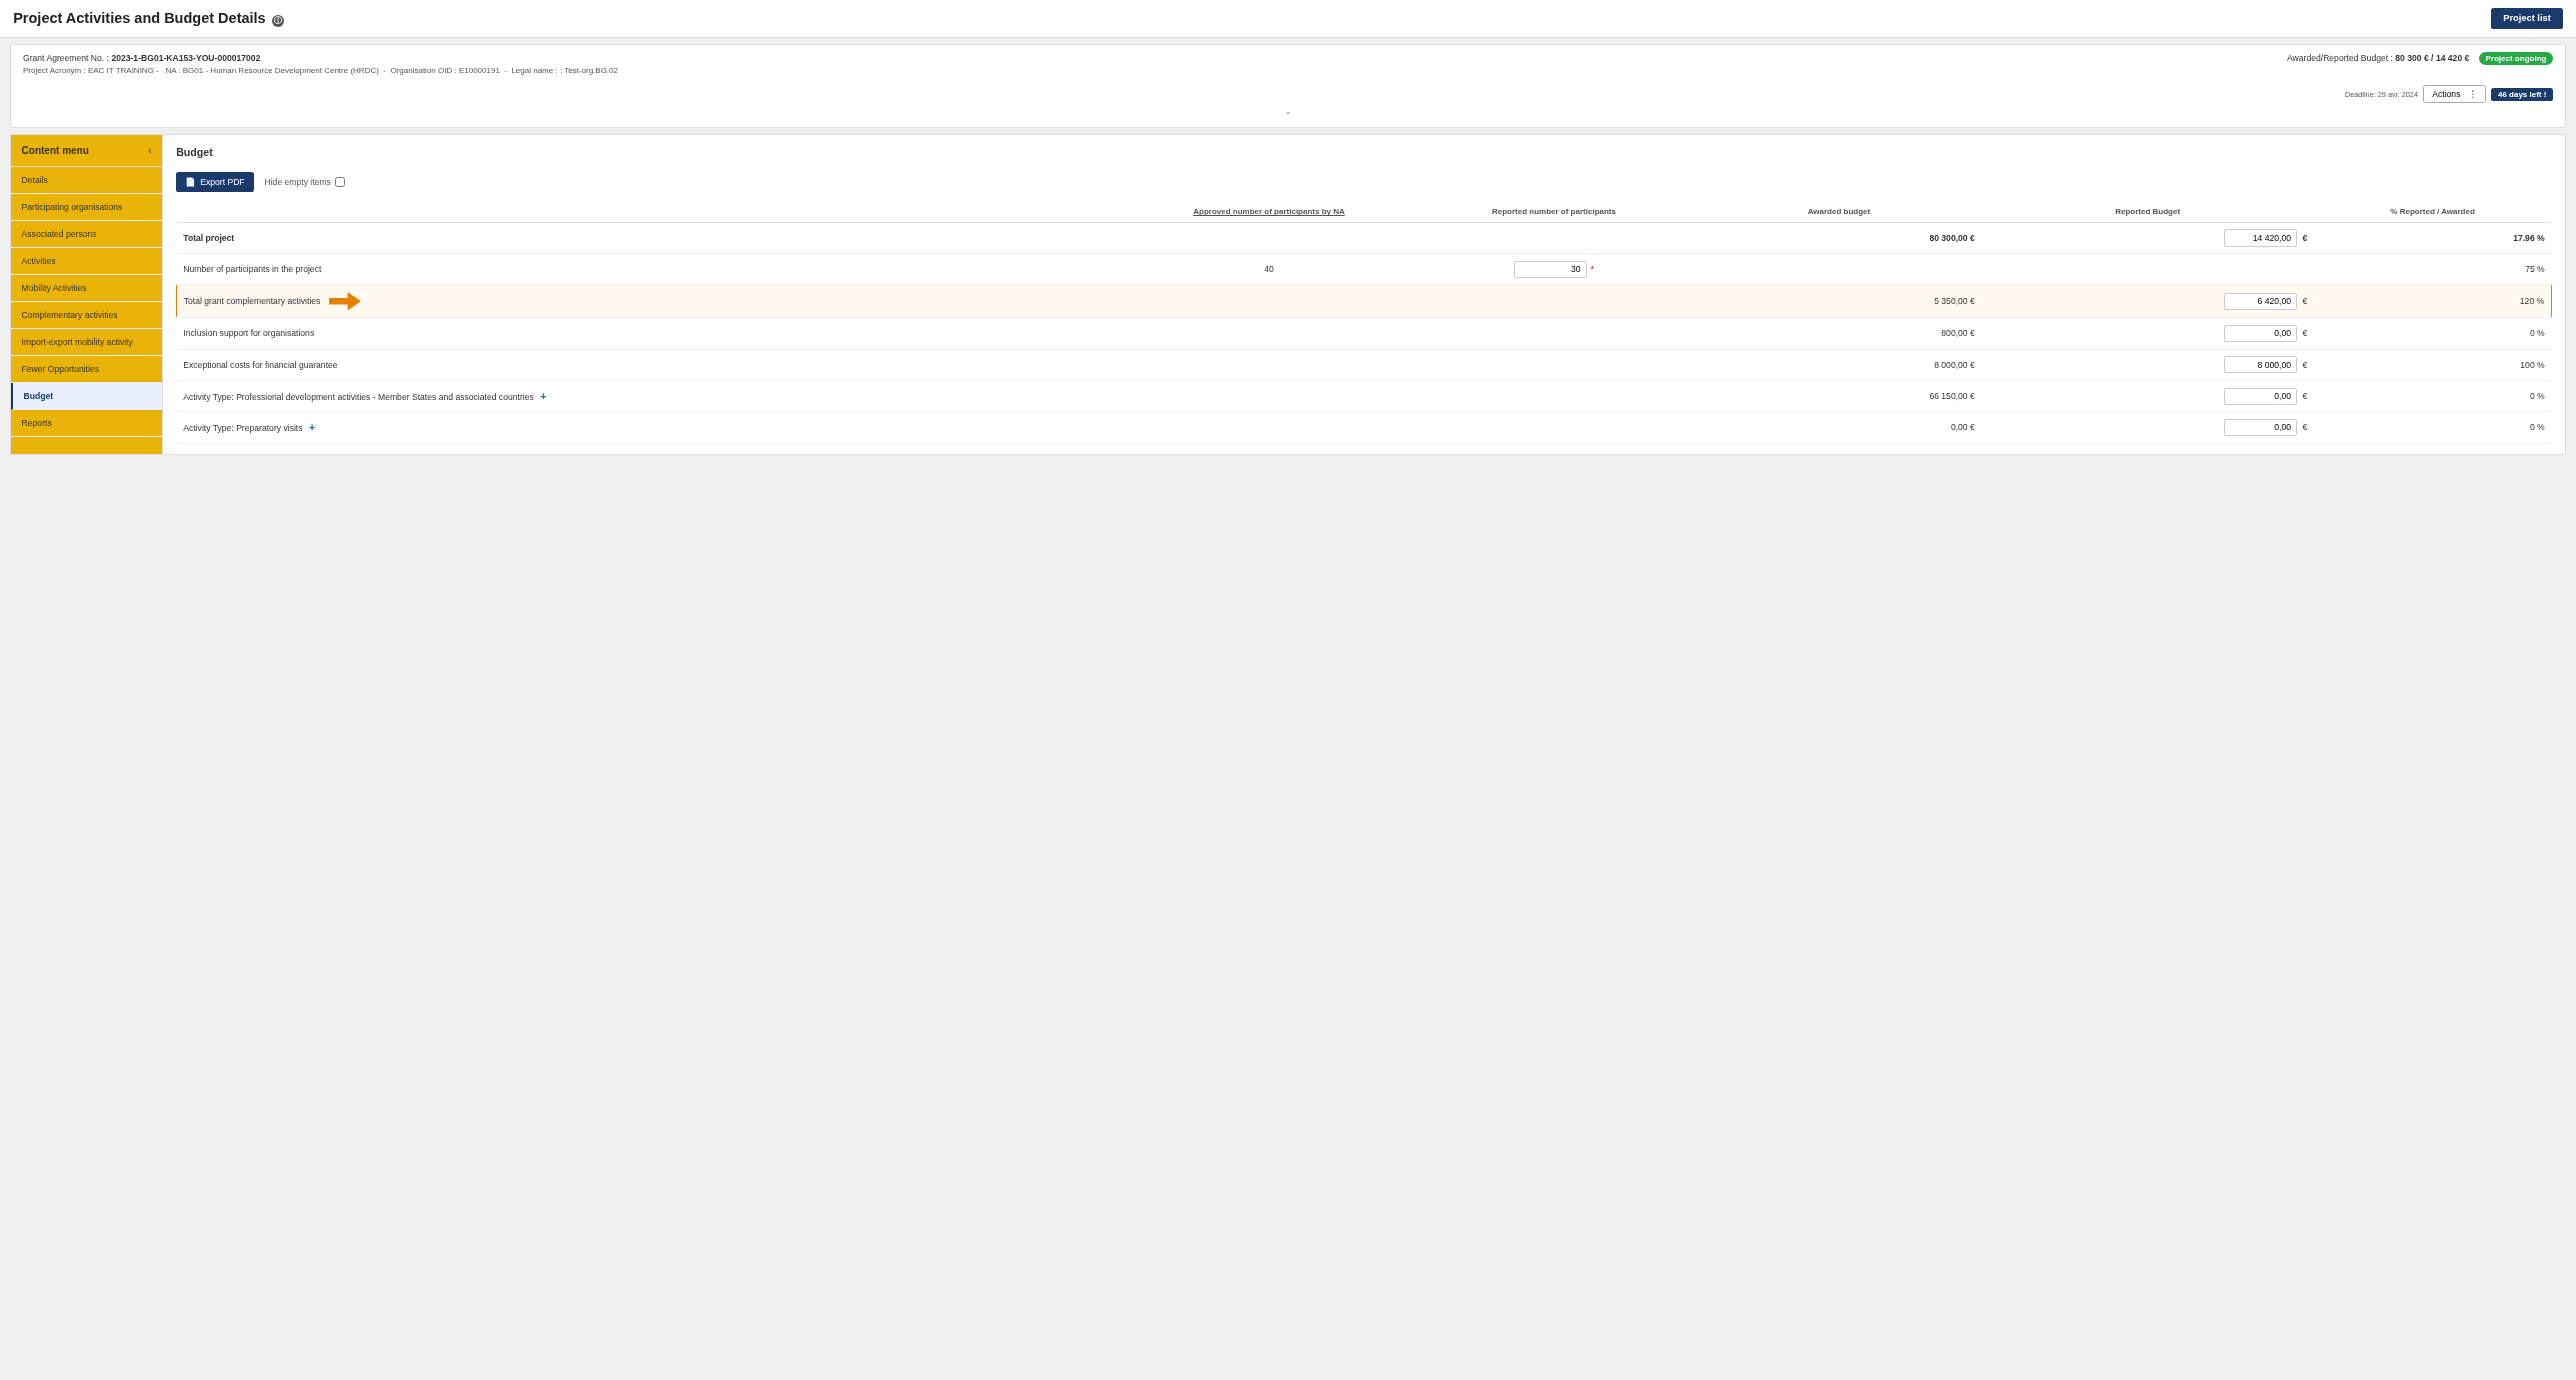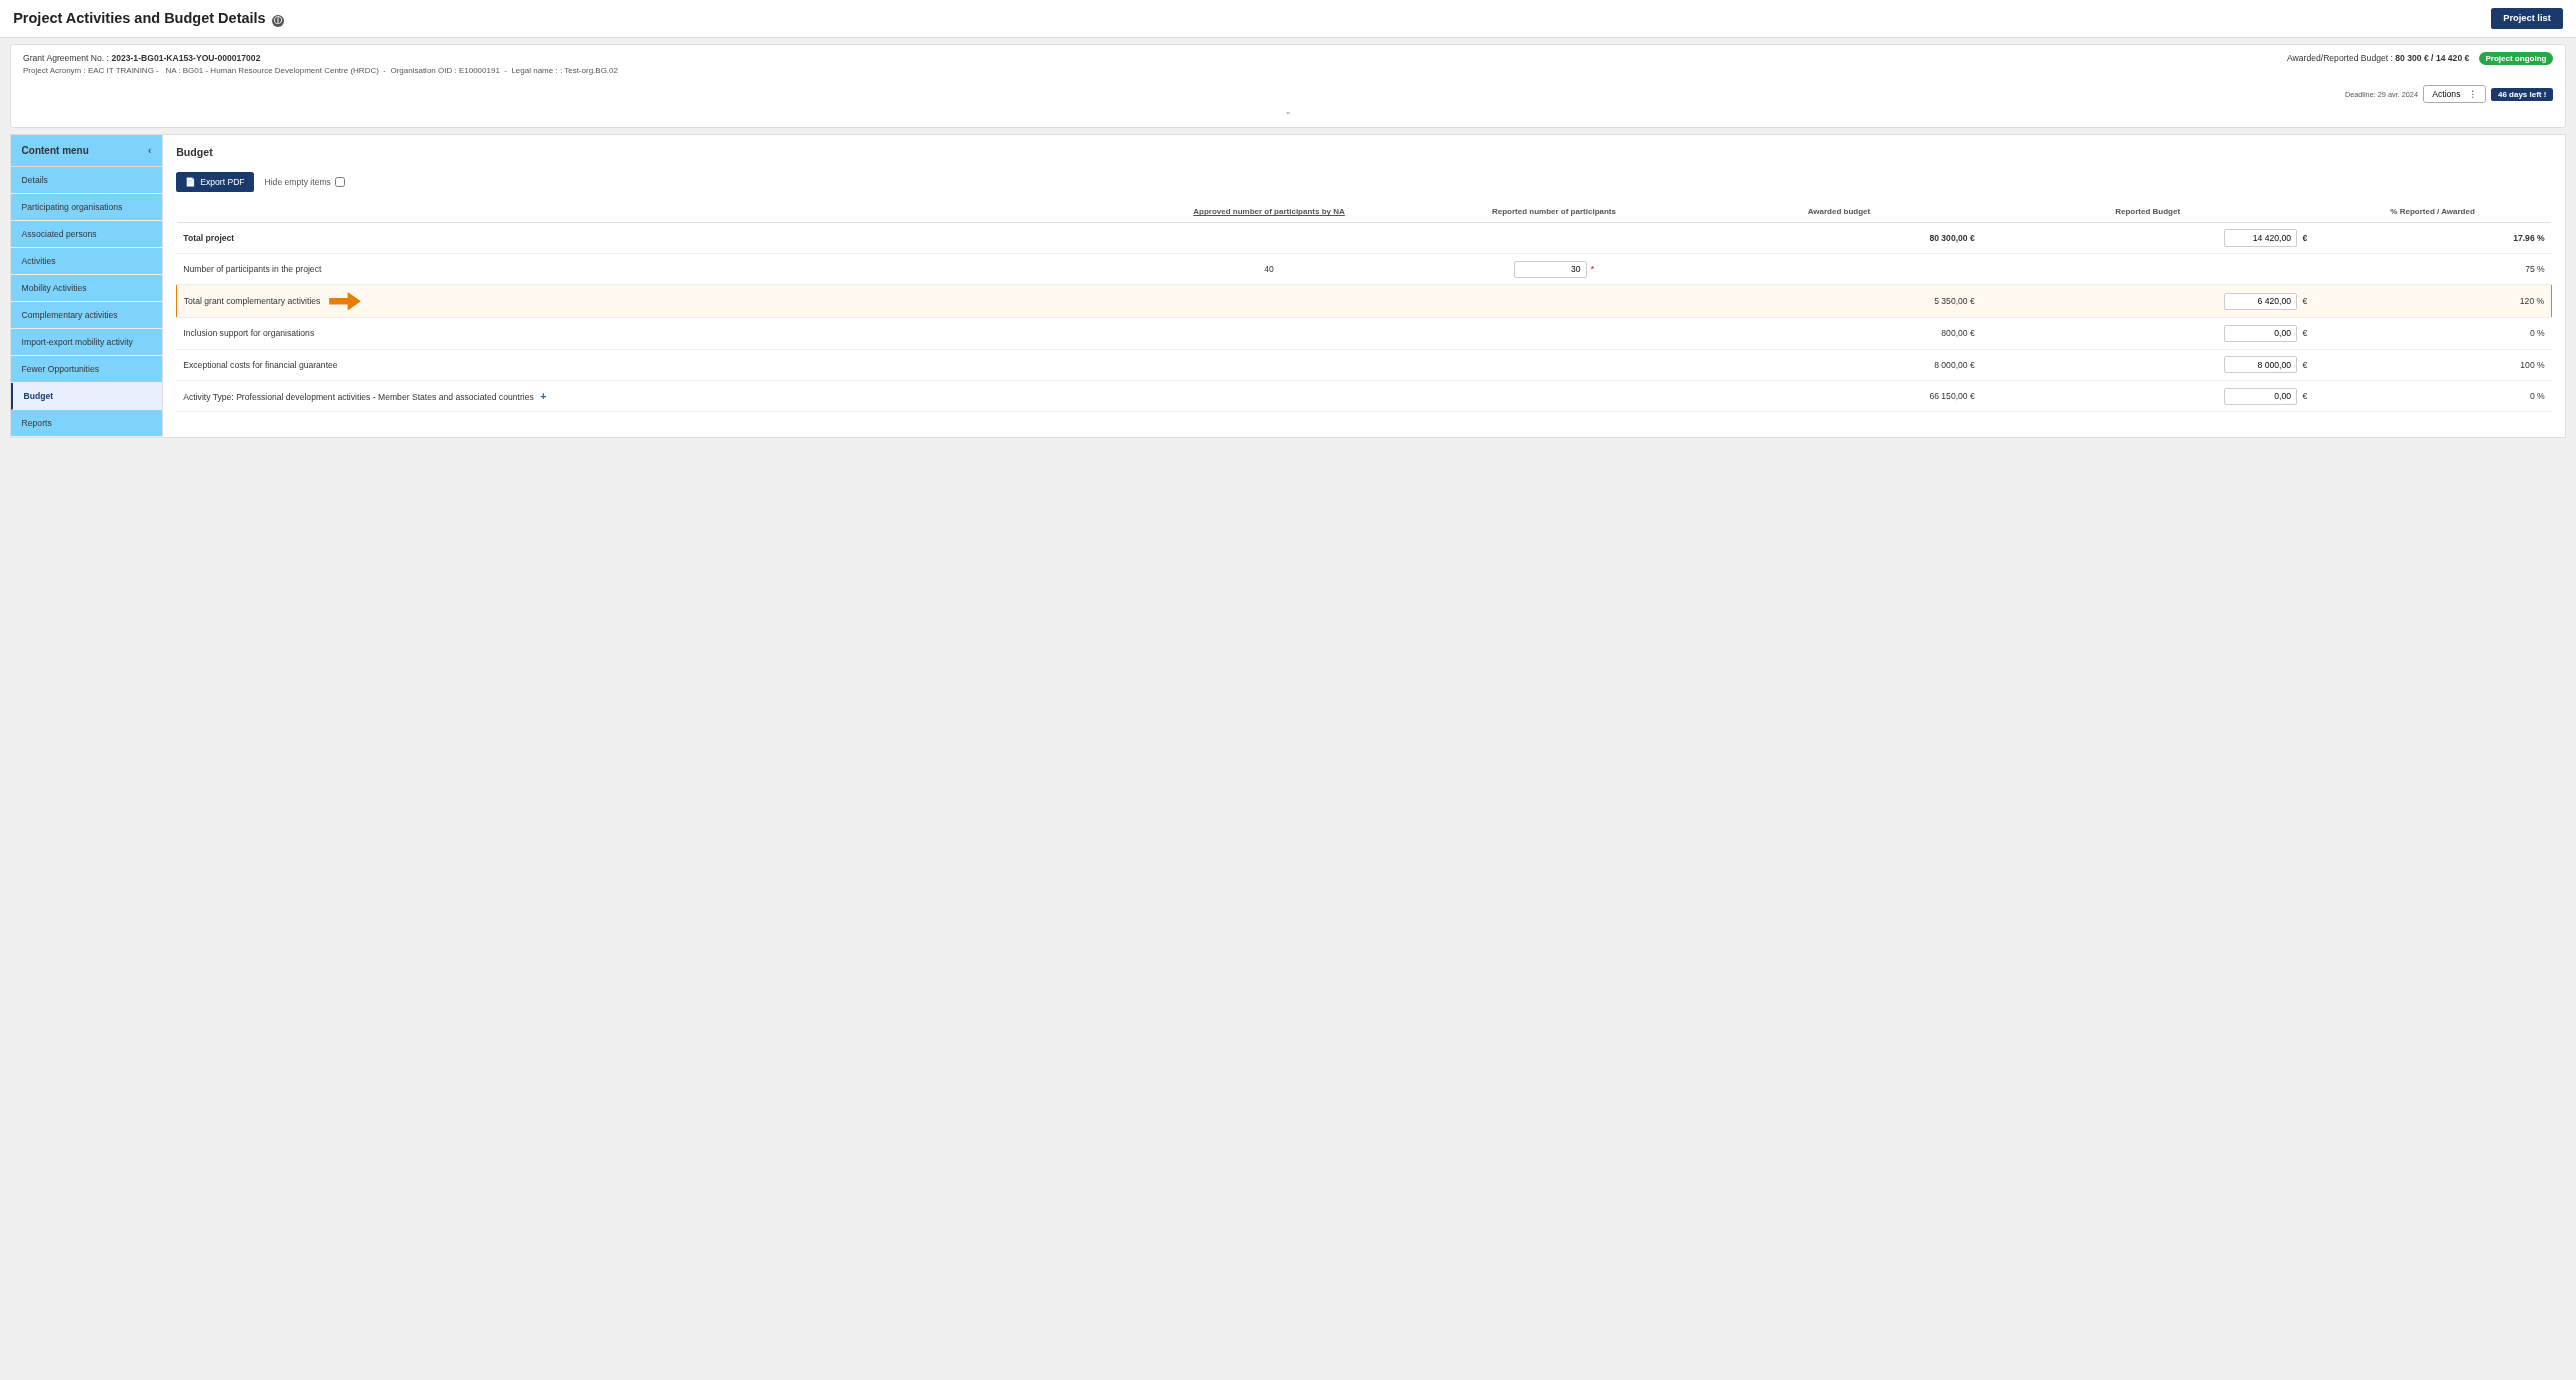--- a/index.html
+++ b/index.html
@@ -97,21 +97,21 @@
     .main-layout {
       display: flex;
       margin: 0 10px;
       gap: 0;
     }
 
     
     .sidebar {
       width: 152px;
       min-width: 152px;
-      background: #7dd3fc;
+      background: #eab308;
       border: 0.7px solid #ddd;
       border-right: none;
     }
     .sidebar-header {
       display: flex;
       justify-content: space-between;
       align-items: center;
       padding: 9.3px 10.6px;
       font-size: 10px;
       font-weight: bold;
@@ -463,17 +463,33 @@
           <td class="right">66 150,00 €</td>
           <td>
             <div class="reported-budget-cell">
               <input class="input-value" type="text" value="0,00" style="">
               <span class="euro-sign">€</span>
             </div>
           </td>
           <td class="right"><span>0</span> %</td>
         </tr>
 
+        <tr>
+          <td>
+            <span>Activity Type: Preparatory visits</span>
+            <span class="plus-btn">+</span>
+          </td>
+          <td class="center"></td>
+          <td class="center"></td>
+          <td class="right">0,00 €</td>
+          <td>
+            <div class="reported-budget-cell">
+              <input class="input-value" type="text" value="0,00" style="">
+              <span class="euro-sign">€</span>
+            </div>
+          </td>
+          <td class="right"><span>0</span> %</td>
+        </tr>
       </tbody>
     </table>
   </div>
 </div>
 
 
 </body></html>

